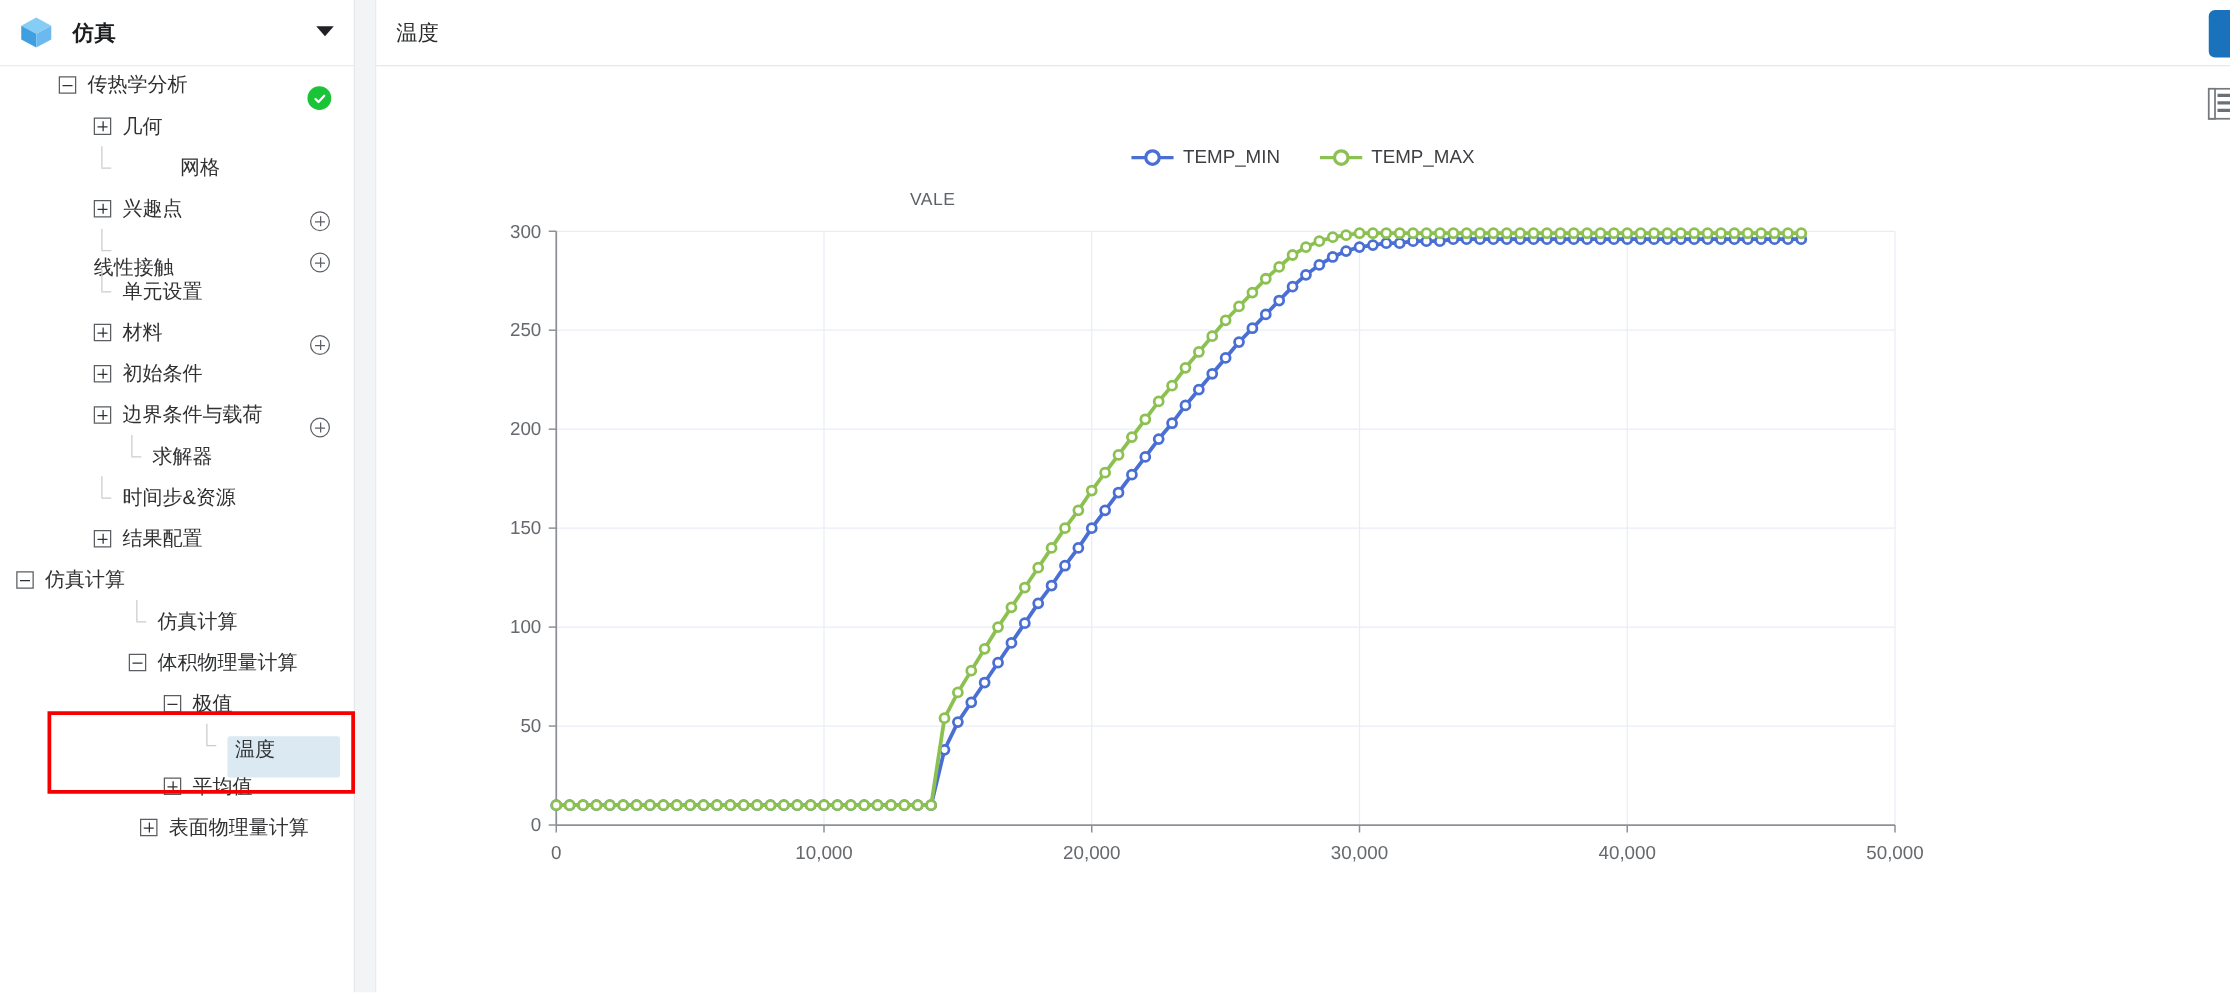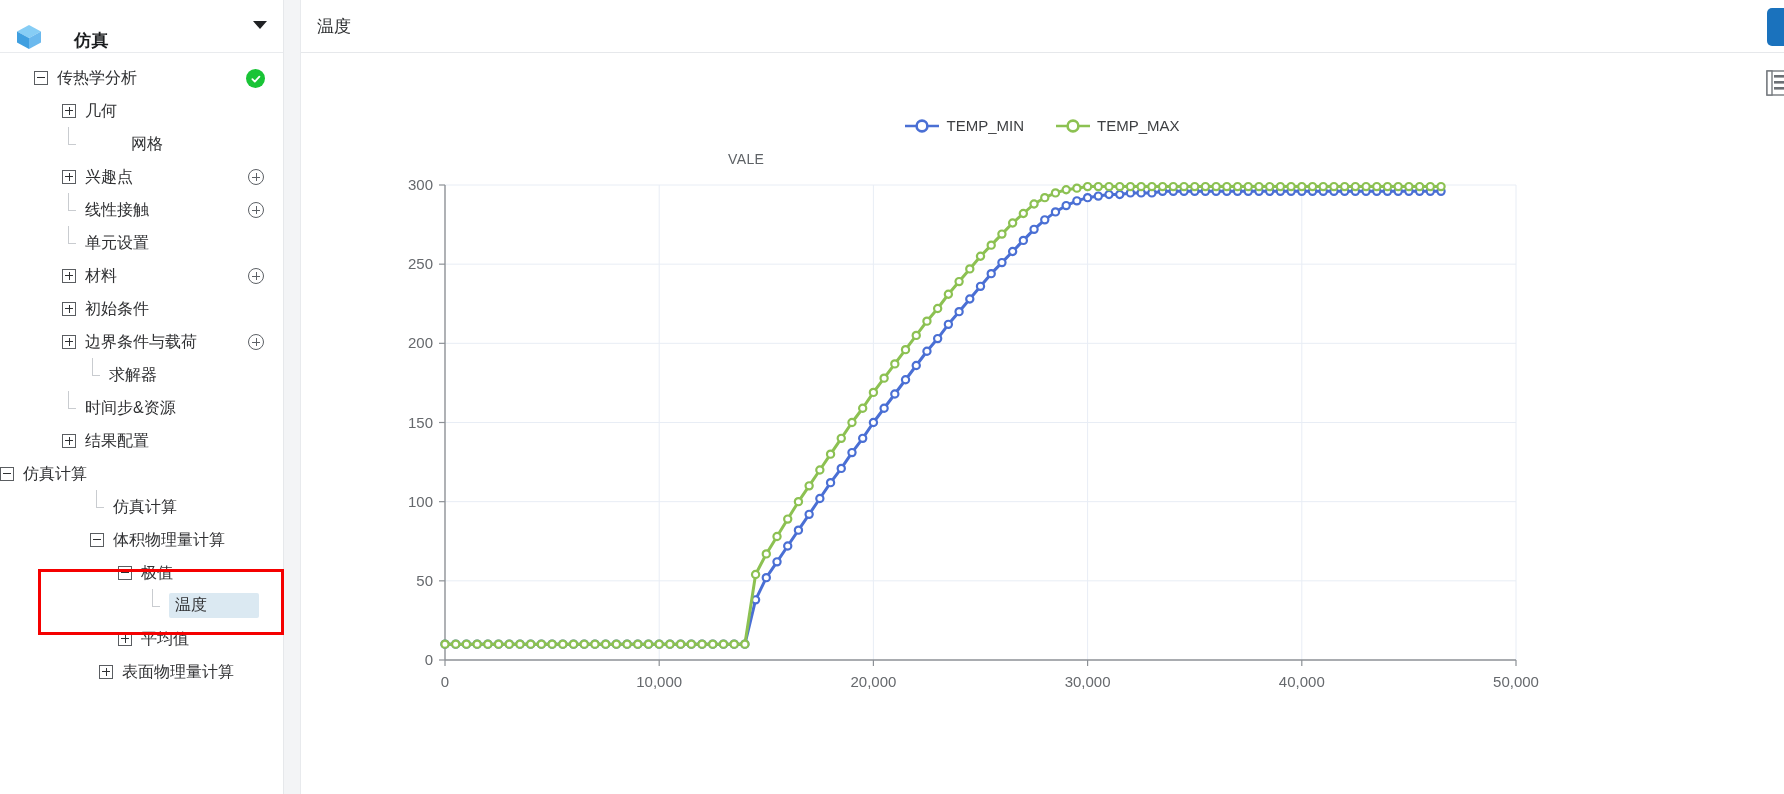--- a/index.html
+++ b/index.html
@@ -15,48 +15,48 @@
   
   #sidebar {
     width: 284px; height: 794px;
     background: #ffffff;
     border-right: 1px solid #e6e8eb;
     position: relative;
     flex: 0 0 284px;
   }
   #sidebar-header {
     height: 53px;
-    display: flex; align-items: flex-end;
+    display: flex; align-items: center;
     padding: 0 14px 0 14px;
     border-bottom: 1px solid #e9ebee;
     position: relative;
-    gap: 16px;
   }
   .cube-icon { width: 30px; height: 30px; flex: 0 0 30px; margin-right: 14px; }
   #app-title {
     font-size: 17px; font-weight: bold; color: #1b1d1f; letter-spacing:.5px;
   }
   #header-caret {
     position: absolute; right: 16px; top: 21px;
     width: 0; height: 0;
     border-left: 7px solid transparent;
     border-right: 7px solid transparent;
     border-top: 8px solid #1f2124;
     cursor: pointer;
   }
 
   #tree { padding-top: 8px; position: relative; }
   .tnode {
     position: relative;
     height: 33px;
-    display: flex; align-items: center;
+    display: flex; 
     font-size: 16px;
     color: #303133;
     cursor: pointer;
     white-space: nowrap;
+    margin-left: 13px;
   }
   .tnode .lbl { line-height: 1; }
   .tnode.selected .lbl {
     background: #dbe9f2;
     padding: 4px 52px 5px 6px;
     border-radius: 2px;
   }
   
   .exp {
     width: 14px; height: 14px;
@@ -188,21 +188,21 @@
         </div>
         <div class="tnode" style="padding-left: 62px; gap: 46px;">
           <span class="leafmark"></span>
           <span class="lbl">网格</span>
         </div>
         <div class="tnode" style="padding-left: 62px;">
           <span class="exp plus"></span>
           <span class="lbl">兴趣点</span>
           <span class="plus-circle"></span>
         </div>
-        <div class="tnode" style="padding-left: 62px;">
+        <div class="tnode" style="padding-left: 62px; flex-direction: column;">
           <span class="leafmark"></span>
           <span class="lbl">线性接触</span>
           <span class="plus-circle"></span>
         </div>
         <div class="tnode" style="padding-left: 62px;">
           <span class="leafmark"></span>
           <span class="lbl">单元设置</span>
         </div>
         <div class="tnode" style="padding-left: 62px;">
           <span class="exp plus"></span>

